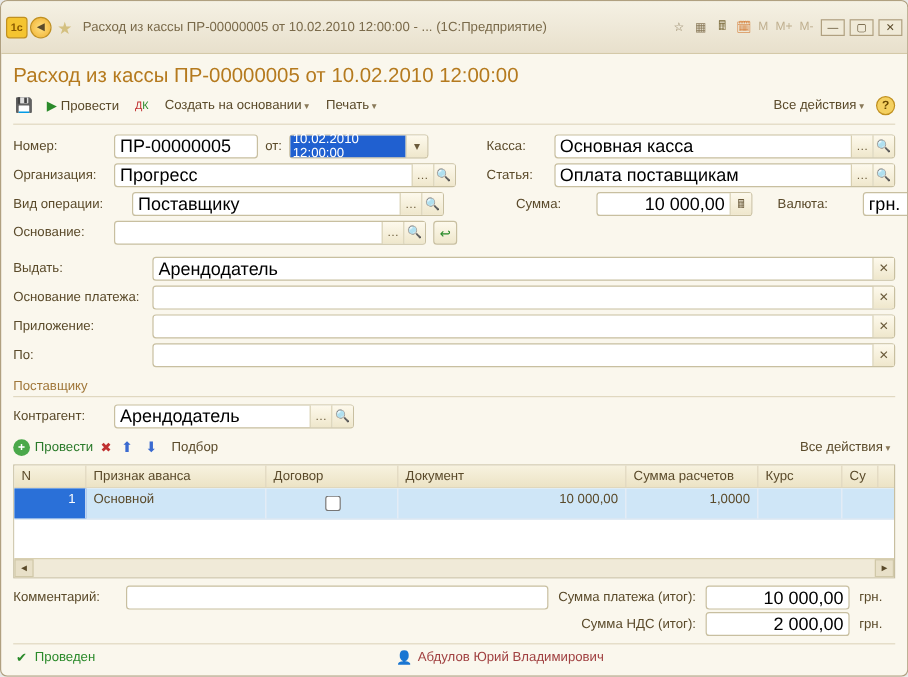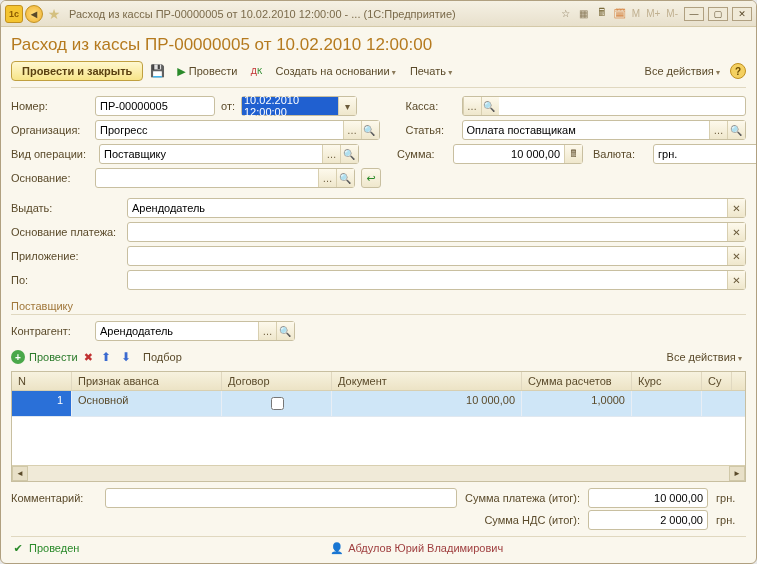--- a/index.html
+++ b/index.html
@@ -15,21 +15,21 @@
     height: 564px;
     margin: 0;
     background: #faf7ed;
     border: 1px solid #b0a080;
     border-radius: 6px;
     overflow: hidden;
     display: flex;
     flex-direction: column;
   }
   .titlebar {
-    height: 26px;
+    height: 44px;
     background: linear-gradient(#f5f1e4, #e8e0cc);
     border-bottom: 1px solid #d4c9a8;
     display: flex;
     align-items: center;
     padding: 12px 4px;
     gap: 2px;
   }
   .tb-icon {
     width: 18px; height: 18px;
     display: inline-flex; align-items: center; justify-content: center;
@@ -93,21 +93,21 @@
   }
   .lbl{ color:#5a4a2a; white-space:nowrap;}
   .inputwrap {
     display:flex; align-items:stretch;
     border:1px solid #c8bfa0;
     background:#fff;
     border-radius:3px;
     height:20px;
   }
   .inputwrap input {
-    border:0; outline:0; flex:1; padding:0 4px; font-size:11px; font-family:inherit; background:transparent;
+    border:0; outline:0; flex:1; padding:0 4px; font-size:15px; font-family:inherit; background:transparent;
     min-width:0;
   }
   .inputwrap .mini {
     width:18px; border-left:1px solid #d8cfb0;
     background:linear-gradient(#fdf9ec,#efe7cc);
     display:inline-flex;align-items:center;justify-content:center;
     font-size:10px;color:#6a5a3a;
   }
   .sel-highlight { background:#2060d0; color:#fff; padding:1px 2px; }
   .row2 {
@@ -115,21 +115,21 @@
     grid-template-columns: 78px 260px 18px auto 1fr;
     gap:4px 6px; align-items:center; margin-top:4px;
   }
   .inline-icon{
     width:20px;height:20px;border:1px solid #c8bfa0;border-radius:3px;background:linear-gradient(#fdf9ec,#efe7cc);
     display:inline-flex;align-items:center;justify-content:center;font-size:11px;color:#2a8a2a;
   }
   .sumrow {
     display:grid;
     grid-template-columns: 78px 260px 18px 46px 130px 50px 1fr;
-    gap:4px 10px; align-items:center; margin-top:4px;
+    gap:4px 21px; align-items:center; margin-top:4px;
   }
   .num-r input{ text-align:right; }
 
   .wide-grid {
     display:grid;
     grid-template-columns: 110px 1fr;
     gap:4px 6px; align-items:center; margin-top:10px;
   }
 
   .group-title { color:#a0773a; margin-top:10px; border-bottom:1px solid #e0d8c0; padding-bottom:2px;}
@@ -199,21 +199,20 @@
       <span class="winbtn">—</span>
       <span class="winbtn">▢</span>
       <span class="winbtn">✕</span>
     </span>
   </div>
 
   <div class="content">
     <div class="doc-title">Расход из кассы ПР-00000005 от 10.02.2010 12:00:00</div>
 
     <div class="toolbar">
-      <button class="btn-main">Провести и закрыть</button>
       <span class="tbicon" style="color:#4a6ad0;">💾</span>
       <span class="tblink">
         <span style="color:#2a8a2a;">▶</span> <span>Провести</span>
       </span>
       <span class="tbicon" style="font-size:9px;">
           <span style="color:#c03030;">Д</span>
           <span style="color:#2a8a2a;">К</span>
         </span>
       <span class="tblink dd">Создать на основании</span>
       <span class="tblink dd">Печать</span>
@@ -230,20 +229,21 @@
         </div>
         <span class="lbl">от:</span>
         <div class="inputwrap" style="width:116px;">
           <span class="sel-highlight" style="flex:1;display:flex;align-items:center;padding:0 2px;">10.02.2010 12:00:00</span>
           <span class="mini">▾</span>
         </div>
       </div>
       <span></span>
       <span class="lbl">Касса:</span>
       <div class="inputwrap">
+        <input value="Основная касса" style="">
         <span class="mini">…</span>
         <span class="mini">🔍</span>
       </div>
     </div>
 
     <div class="form-grid" style="margin-top:4px;">
       <span class="lbl">Организация:</span>
       <div class="inputwrap">
         <input value="Прогресс" style="">
         <span class="mini">…</span>

